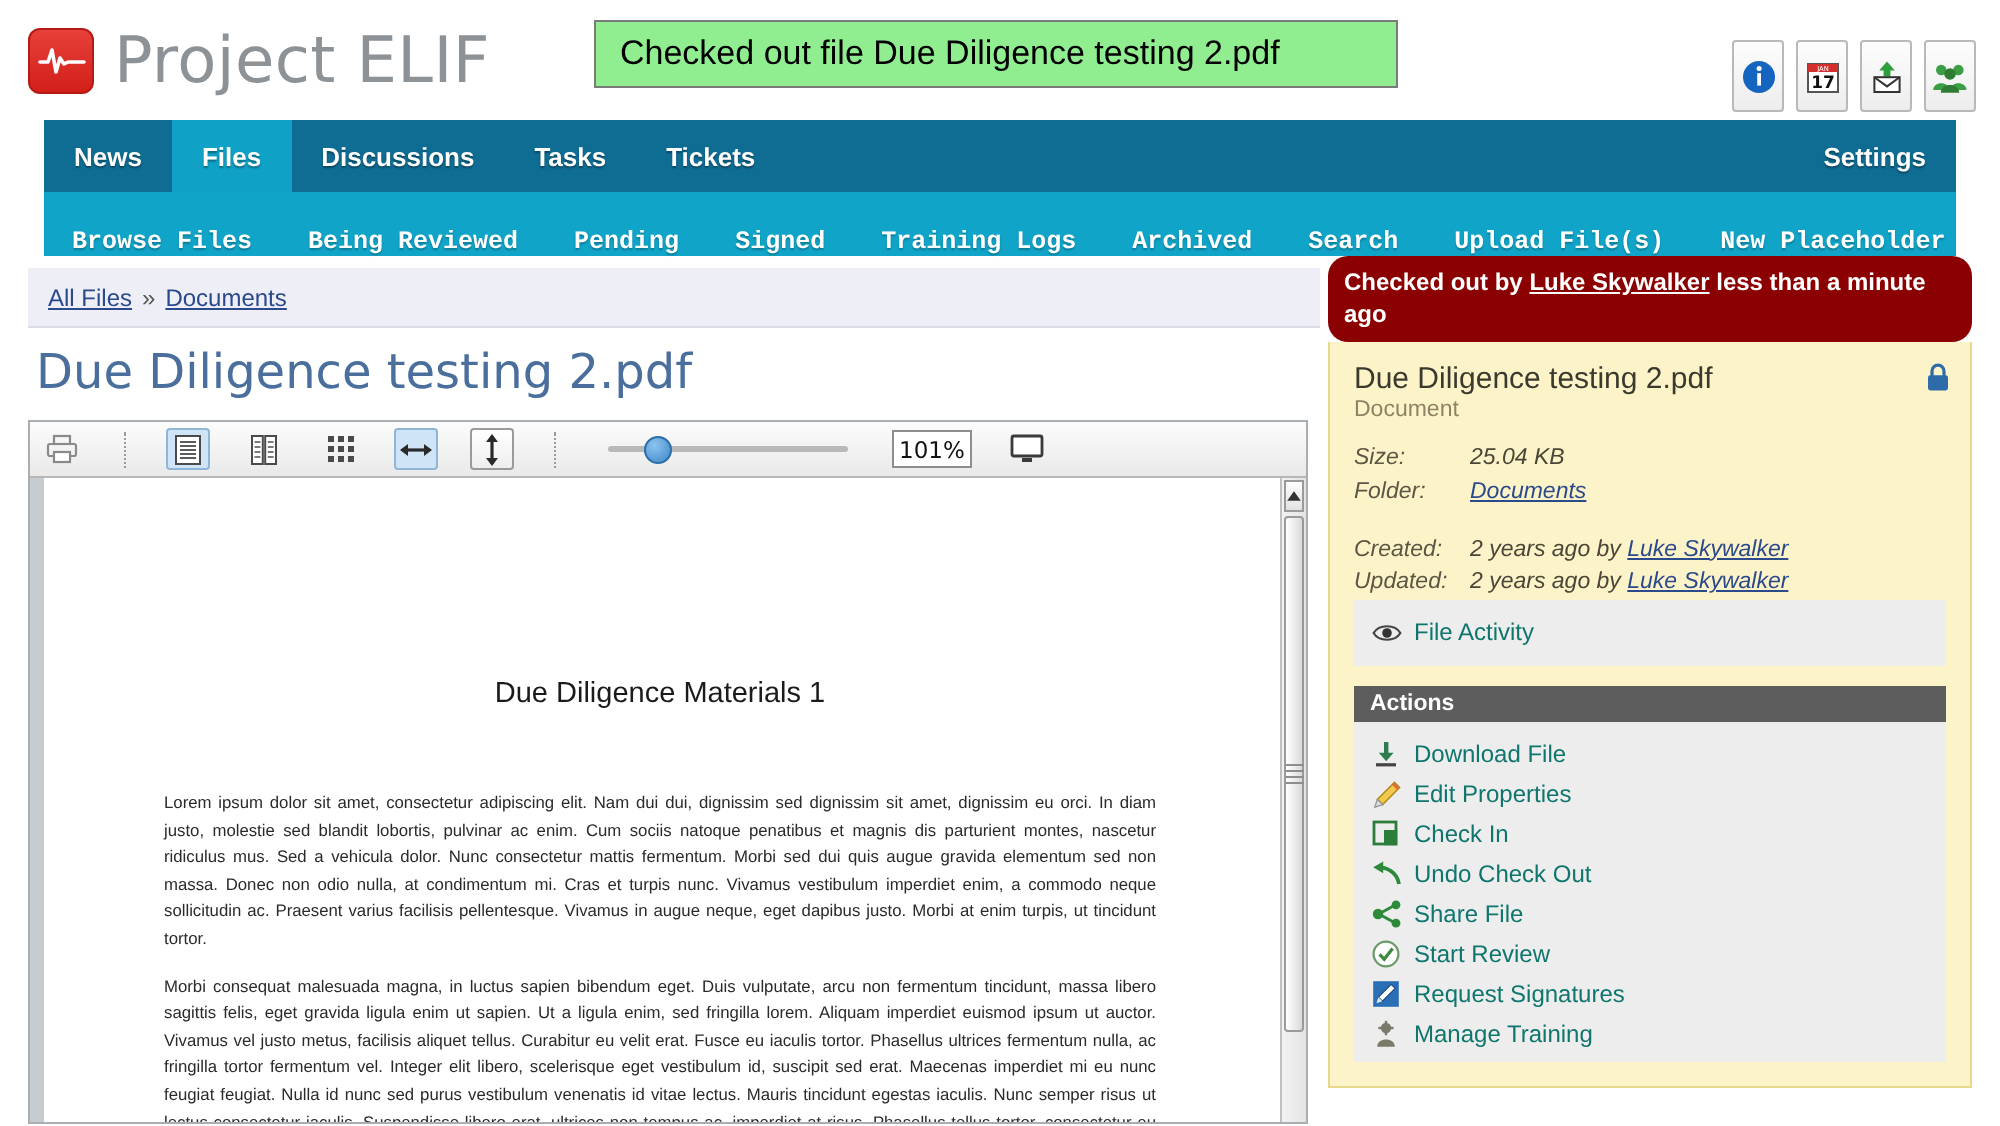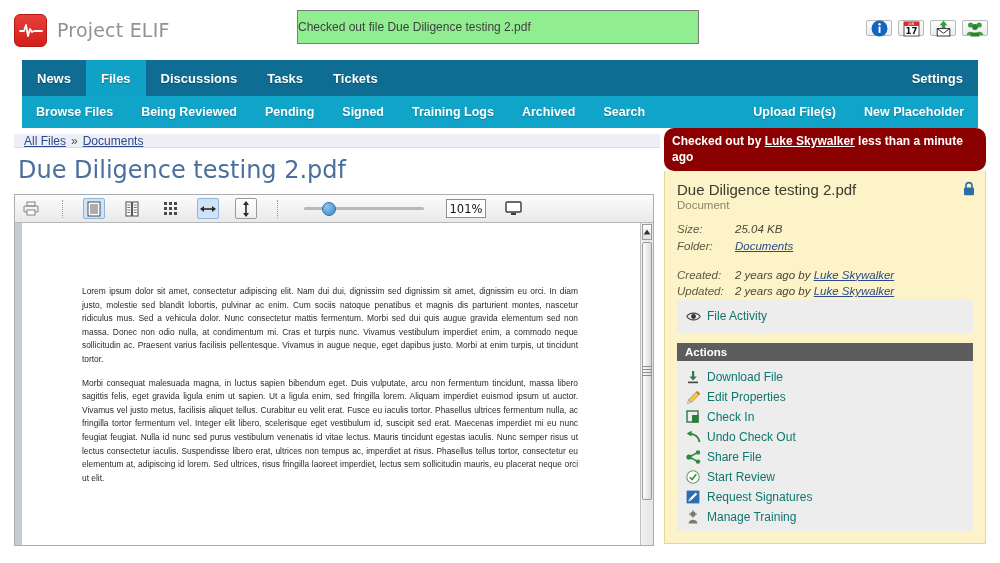--- a/index.html
+++ b/index.html
@@ -20,34 +20,34 @@
   .logo-wrap { display:flex; align-items:center; gap:10px; }
   .logo-mark {
     width: 33px; height: 33px; border-radius: 6px;
     background: linear-gradient(#e8403a, #d21f19);
     border: 1px solid #b51a15;
     display:flex; align-items:center; justify-content:center;
     flex: 0 0 auto;
   }
   .logo-mark svg { display:block; }
   .logo-text {
-    font-size: 19px; color: #8d9296; font-weight: 400;
+    font-size: 32px; color: #8d9296; font-weight: 400;
     letter-spacing: .2px; white-space: nowrap;
     font-family: "DejaVu Sans", sans-serif;
   }
   .flash {
     position: absolute; left: 297px; top: 10px;
     width: 402px; height: 34px;
     background: #90ee90; border: 1px solid #7a7a7a;
-    display: flex; align-items: center; 
-    font-size: 12px; color: #404040;
+    display: flex; align-items: center; padding-left: 12px;
+    font-size: 17px; color: #000000;
   }
   .hdr-icons { position:absolute; right: 12px; top: 20px; display:flex; gap: 6px; }
   .hdr-icon {
-    width: 26px; height: 16px; border: 1px solid #b9b9b9; border-radius: 2px;
+    width: 26px; height: 36px; border: 1px solid #b9b9b9; border-radius: 2px;
     background: linear-gradient(#fdfdfd,#ededed);
     display:flex; align-items:center; justify-content:center;
     cursor: pointer;
   }
   .hdr-icon svg { display:block; }
 
   
   .mainnav {
     position: relative; margin: 0 22px; height: 36px;
     background: #0f6d94; display: flex; align-items: stretch;
@@ -55,37 +55,37 @@
   .mainnav .spacer { flex: 1 1 auto; }
   .navitem {
     display:flex; align-items:center; padding: 0 15px;
     color: #ffffff; font-size: 13px; font-weight: bold; cursor: pointer;
     text-shadow: 0 1px 1px rgba(0,0,0,.35);
     white-space: nowrap;
   }
   .navitem.active { background: #0fa2c6; }
   .subnav {
     margin: 0 22px; height: 32px; background: #10a4c8;
-    display:flex; align-items:center;
+    display:flex; align-items:flex-end;font-family:Liberation Mono, monospace;
   }
   .subnav .spacer { flex:1 1 auto; }
   .subitem {
     display:flex; align-items:center; padding: 0 14px;
     color:#ffffff; font-size:12.5px; font-weight:bold; cursor:pointer;
     text-shadow: 0 1px 1px rgba(0,0,0,.25); white-space: nowrap;
   }
 
   
   .body-area { position: relative; display:flex; padding: 0 0 0 0; }
   .left-col { width: 660px; padding: 0 0 0 14px; }
   .right-col { width: 326px; padding-left: 4px; }
 
   .breadcrumb {
     background: #eeeef6; border-bottom: 1px solid #dcdce8;
-    height: 14px; display:flex; align-items:center;
+    height: 30px; display:flex; align-items:center;
     padding: 0 8px 0 10px; margin-top: 6px; font-size: 12px; color:#444;
   }
   .breadcrumb a { color:#2b4a8b; text-decoration: underline; cursor:pointer; }
   .breadcrumb .sep { margin: 0 5px; color:#555; }
 
   .pagetitle {
     font-size: 24px; color:#4b6f9c; font-weight: 400;
     padding: 8px 0 10px 4px; font-family:"DejaVu Sans", sans-serif;
   }
 
@@ -349,20 +349,21 @@
             <svg width="17" height="15" viewBox="0 0 17 15">
               <rect x="1" y="1" width="15" height="10" rx="1" fill="#fff" stroke="#3a3a3a" stroke-width="1.4"></rect>
               <rect x="6" y="12" width="5" height="2" fill="#3a3a3a"></rect>
             </svg>
           </span>
         </div>
 
         <div class="pdf-stage">
           <div class="pdf-canvas">
             <div class="pdf-page">
+              <div class="pdf-title">Due Diligence Materials 1</div>
               <p class="pdf-para first">Lorem ipsum dolor sit amet, consectetur adipiscing elit. Nam dui dui, dignissim sed dignissim sit amet, dignissim eu orci. In diam justo, molestie sed blandit lobortis, pulvinar ac enim. Cum sociis natoque penatibus et magnis dis parturient montes, nascetur ridiculus mus. Sed a vehicula dolor. Nunc consectetur mattis fermentum. Morbi sed dui quis augue gravida elementum sed non massa. Donec non odio nulla, at condimentum mi. Cras et turpis nunc. Vivamus vestibulum imperdiet enim, a commodo neque sollicitudin ac. Praesent varius facilisis pellentesque. Vivamus in augue neque, eget dapibus justo. Morbi at enim turpis, ut tincidunt tortor.</p>
               <p class="pdf-para">Morbi consequat malesuada magna, in luctus sapien bibendum eget. Duis vulputate, arcu non fermentum tincidunt, massa libero sagittis felis, eget gravida ligula enim ut sapien. Ut a ligula enim, sed fringilla lorem. Aliquam imperdiet euismod ipsum ut auctor. Vivamus vel justo metus, facilisis aliquet tellus. Curabitur eu velit erat. Fusce eu iaculis tortor. Phasellus ultrices fermentum nulla, ac fringilla tortor fermentum vel. Integer elit libero, scelerisque eget vestibulum id, suscipit sed erat. Maecenas imperdiet mi eu nunc feugiat feugiat. Nulla id nunc sed purus vestibulum venenatis id vitae lectus. Mauris tincidunt egestas iaculis. Nunc semper risus ut lectus consectetur iaculis. Suspendisse libero erat, ultrices non tempus ac, imperdiet at risus. Phasellus tellus tortor, consectetur eu elementum at, adipiscing id lorem. Sed ultrices, risus fringilla laoreet imperdiet, lectus sem sollicitudin mauris, eu placerat neque orci ut elit.</p>
 
             </div>
           </div>
           <div class="vscroll">
             <div class="vs-up">
               <svg width="8" height="6" viewBox="0 0 8 6">
                   <polygon points="4,0.6 7.4,5.4 0.6,5.4" fill="#333"></polygon>
                 </svg>

